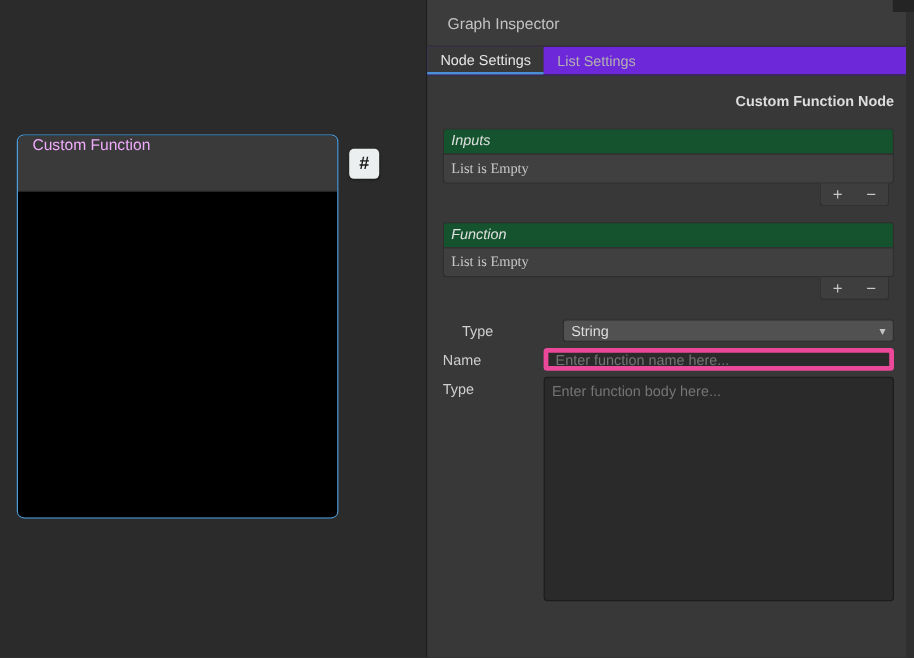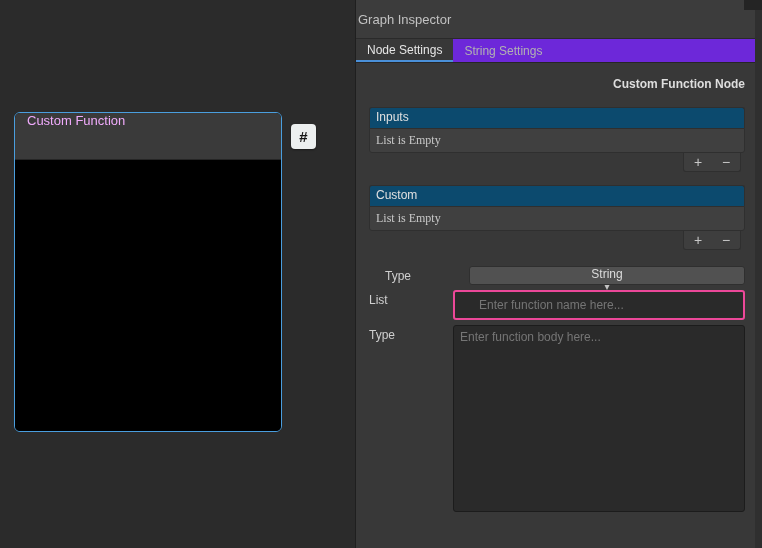--- a/index.html
+++ b/index.html
@@ -37,21 +37,21 @@
     cursor:pointer;
   }
 
   
   .inspector {
     position:absolute; left:355px; top:0; width:407px; height:548px;
     background:#383838; border-left:1px solid #1f1f1f;
   }
   .inspector-header {
     height:39px; background:#3c3c3c; border-bottom:1px solid #2a2a2a;
-    display:flex; align-items:center; padding-left:2px;
+    display:flex; align-items:center; padding-left:17px;
     color:#c2c2c2; font-size:13px;
   }
   .tabbar {
     height:24px; background:#6d28d9; border-bottom:1px solid #262626;
     display:flex; align-items:stretch;
   }
   .tab {
     padding:0 11px; display:flex; align-items:center;
     color:#b2b2b2; cursor:pointer;
   }
@@ -59,24 +59,24 @@
     background:#383838; color:#e6e6e6;
     border-bottom:2px solid #4a90d9;
   }
   .panel-content { padding:0 17px 0 13px; }
   .section-title { margin-top:14px; font-weight:bold; color:#dedede;text-align:right; }
 
   
   .ulist { margin-top:16px; }
   .ulist + .ulist { margin-top:13px; }
   .ulist-header {
-    height:21px; background:#0c4a6e;
+    height:21px; background:#14532d;
     border:1px solid #2f2f2f; border-bottom:none;
     border-radius:3px 3px 0 0;
-    line-height:19px; padding-left:6px; color:#e0e0e0;
+    line-height:19px; padding-left:6px; color:#e0e0e0;font-style:italic;
   }
   .ulist-body {
     height:25px; background:#404040;
     border:1px solid #2f2f2f;
     border-radius:0 0 3px 3px;
     line-height:23px; padding-left:6px; color:#c9c9c9;font-family:Liberation Serif, serif;
   }
   .ulist-footer { height:19px; display:flex; justify-content:flex-end; padding-right:4px; }
   .ulist-footer-box {
     width:58px; background:#3e3e3e;
@@ -91,28 +91,28 @@
 
   
   .fields { margin-top:16px; }
   .field-row { display:flex; align-items:flex-start; margin-top:5px; }
   .field-row:first-child { margin-top:0;margin-left:16px; }
   .field-label { width:84px; flex:0 0 84px; color:#cfcfcf; padding-top:3px; }
   .field-control { flex:1; min-width:0; }
   .dropdown {
     height:19px; background:#515151; border:1px solid #2f2f2f; border-radius:3px;
     display:flex; align-items:center; justify-content:space-between;
-    padding:0 6px; color:#dddddd; cursor:pointer;flex-direction:column;
+    padding:0 6px; color:#dddddd; cursor:pointer;
   }
   .dropdown .arrow { font-size:10px; color:#c4c4c4; }
   .text-input {
-    width:100%; height:30px;
-    background:#2a2a2a; border:2px solid #ec4899; border-radius:3px;
+    width:100%; height:19px;
+    background:#2a2a2a; border:4px solid #ec4899; border-radius:3px;
     color:#d2d2d2; font-family:"Liberation Sans", sans-serif; font-size:12px;
-    padding:0 24px; outline:none;
+    padding:0 6px; outline:none;
   }
   .text-area {
     width:100%; height:187px;
     background:#2a2a2a; border:1px solid #1c1c1c; border-radius:3px;
     color:#fdba74; font-family:"Liberation Sans", sans-serif; font-size:12px;
     padding:4px 6px; resize:none; outline:none;
   }
   .text-input::placeholder, .text-area::placeholder { color:#757575; }
 
   .scroll-track {
@@ -143,21 +143,21 @@
 
   <div class="inspector-header">
     <span>Graph Inspector</span>
   </div>
 
   <div class="tabbar">
     <div class="tab active">
       <span>Node Settings</span>
     </div>
     <div class="tab">
-      <span>String Settings</span>
+      <span>List Settings</span>
     </div>
   </div>
 
   <div class="panel-content">
 
     <div class="section-title">Custom Function Node</div>
 
     <div class="ulist">
       <div class="ulist-header">
         <span>Inputs</span>
@@ -168,21 +168,21 @@
       <div class="ulist-footer">
         <div class="ulist-footer-box">
           <span class="list-btn">+</span>
           <span class="list-btn">−</span>
         </div>
       </div>
     </div>
 
     <div class="ulist">
       <div class="ulist-header">
-        <span>Custom</span>
+        <span>Function</span>
       </div>
       <div class="ulist-body">
         <span>List is Empty</span>
       </div>
       <div class="ulist-footer">
         <div class="ulist-footer-box">
           <span class="list-btn">+</span>
           <span class="list-btn">−</span>
         </div>
       </div>
@@ -194,21 +194,21 @@
         <div class="field-label">Type</div>
         <div class="field-control">
           <div class="dropdown">
             <span>String</span>
             <span class="arrow">▾</span>
           </div>
         </div>
       </div>
 
       <div class="field-row">
-        <div class="field-label">List</div>
+        <div class="field-label">Name</div>
         <div class="field-control">
           <input class="text-input" type="text" placeholder="Enter function name here..." style="">
         </div>
       </div>
 
       <div class="field-row">
         <div class="field-label">Type</div>
         <div class="field-control">
           <textarea class="text-area" placeholder="Enter function body here..." style=""></textarea>
         </div>

